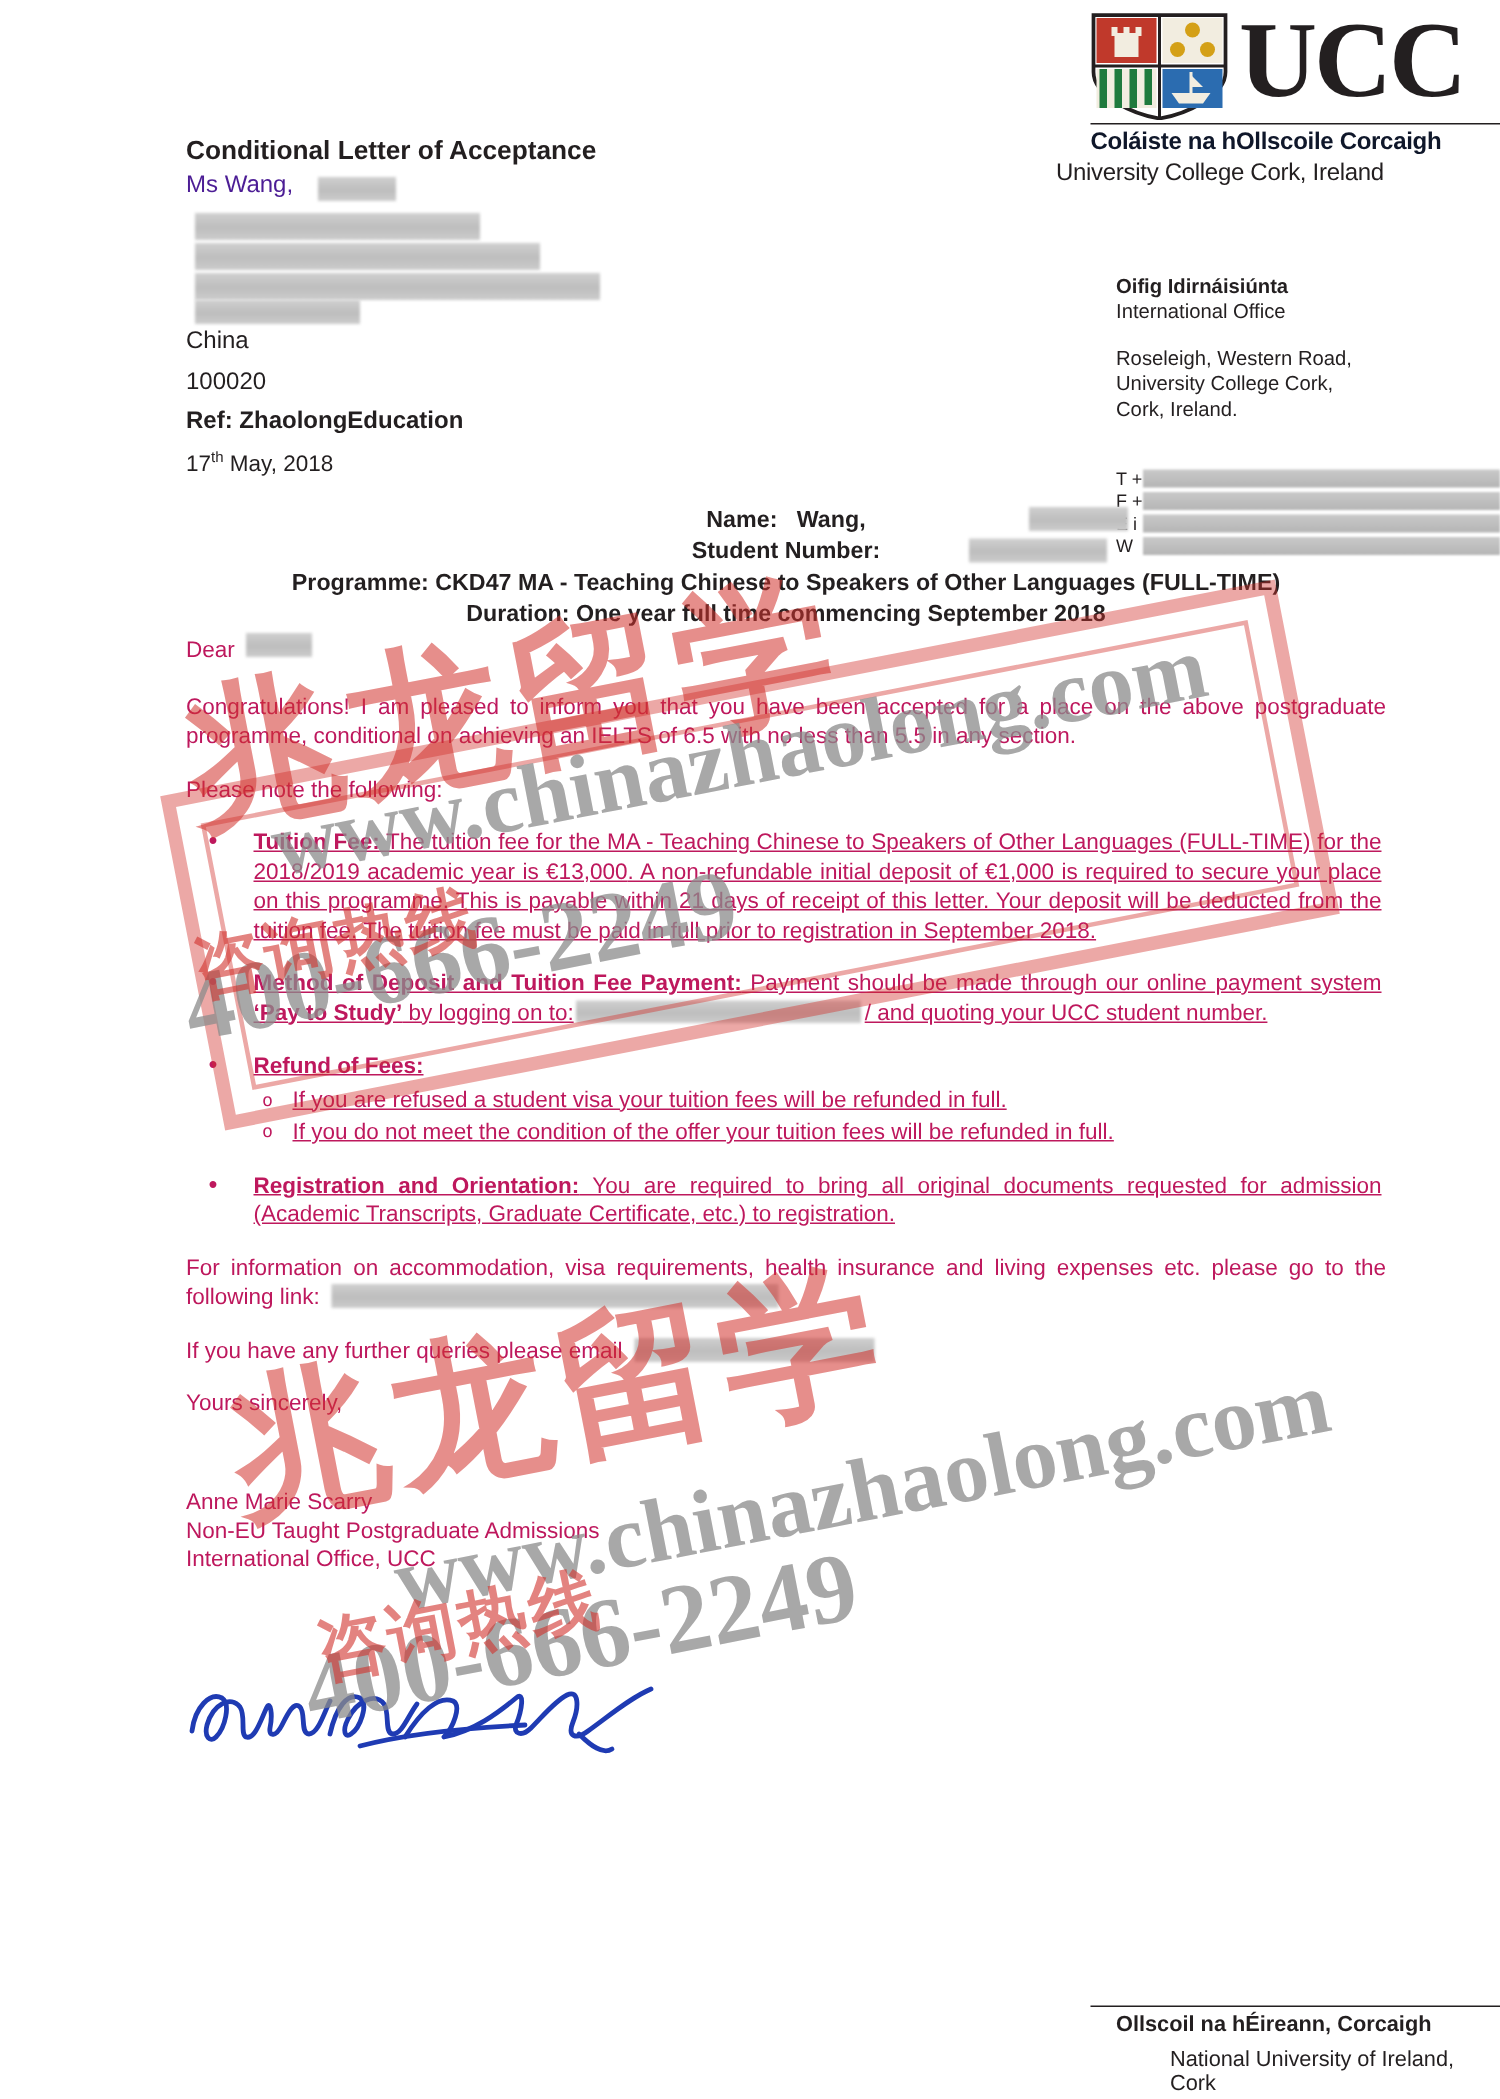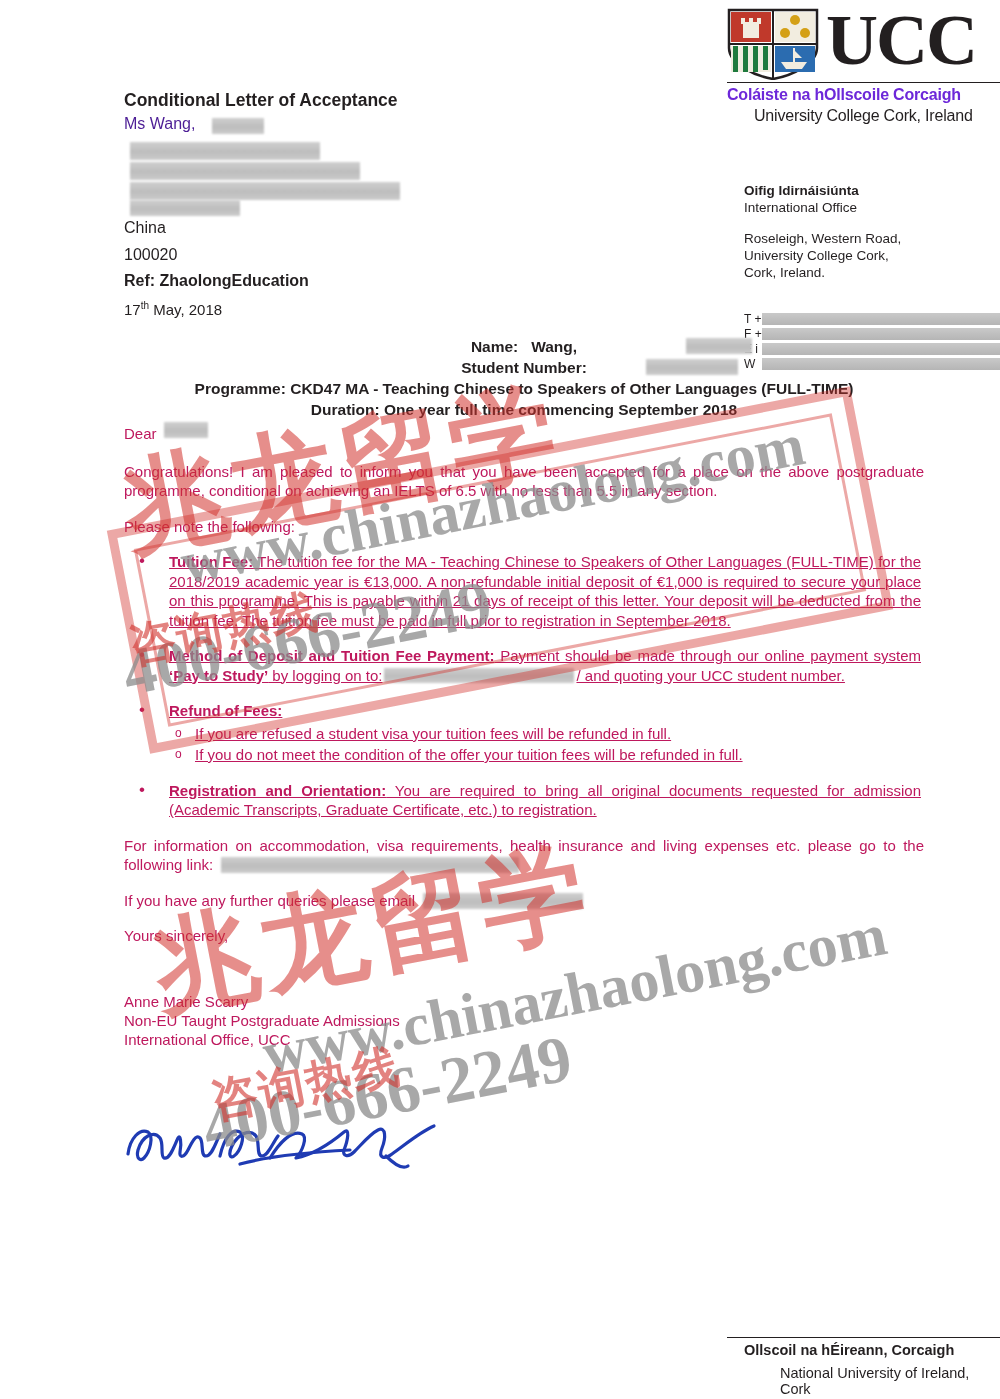--- a/index.html
+++ b/index.html
@@ -49,26 +49,26 @@
     width: 273px;
     height: 1px;
     background: #231f20;
   }
   .hdr-irish {
     position: absolute;
     left: 727px;
     top: 86px;
     font-size: 16px;
     font-weight: bold;
-    color: #6d28d9;
+    color: #0f172a;
     letter-spacing: -0.2px;
   }
   .hdr-eng {
     position: absolute;
-    left: 754px;
+    left: 704px;
     top: 107px;
     font-size: 16px;
     color: #231f20;
     letter-spacing: -0.2px;
   }
 
   
   .right-col {
     position: absolute;
     left: 744px;

